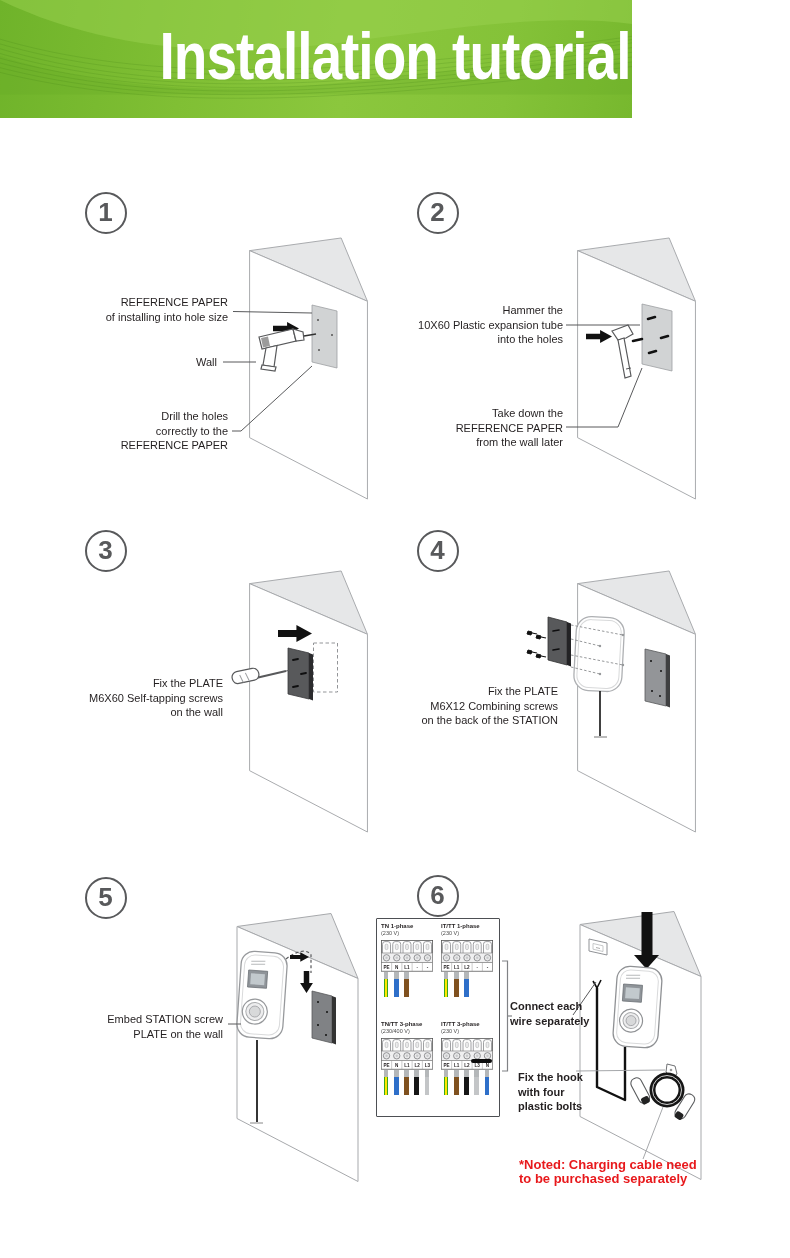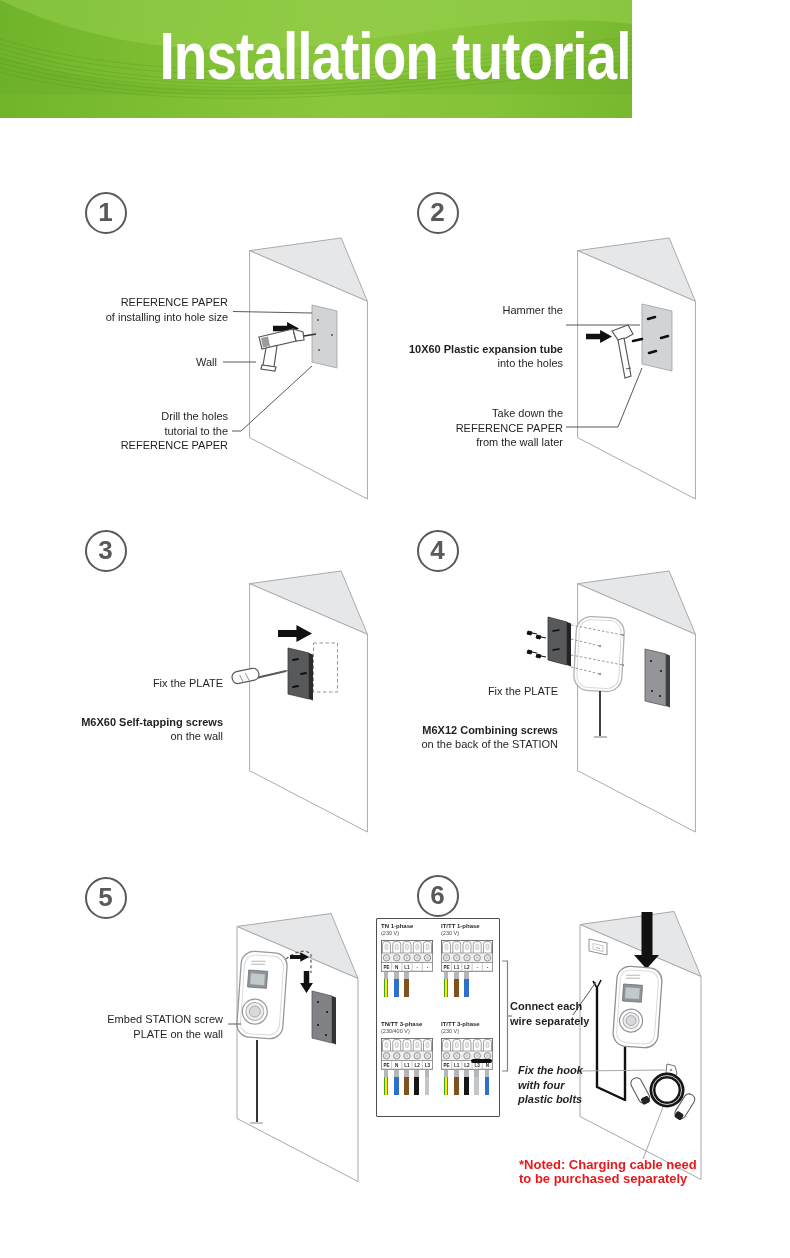--- a/index.html
+++ b/index.html
@@ -13,21 +13,21 @@
           color:#ffffff;font-weight:bold;font-size:55px;letter-spacing:-1px;
           transform:scaleY(1.22);transform-origin:center;}
   
   .panel{position:absolute;}
   .drawing{position:absolute;left:0;top:0;width:100%;height:100%;}
   .badge{position:absolute;width:38px;height:38px;border:2.5px solid #58595b;border-radius:50%;
          background:#fff;display:flex;align-items:center;justify-content:center;
          font-size:26px;font-weight:bold;color:#58595b;z-index:3;}
   .lbl{position:absolute;font-size:11px;line-height:14.6px;white-space:nowrap;z-index:2;}
   .lbl.r{text-align:right;}
-  .lbl .b{font-weight:bold;margin-top:24px;}
+  .lbl .b{font-weight:normal;}
   .lbl.bold{font-weight:bold;}
   .lbl.note{font-weight:bold;font-size:13px;line-height:13.5px;}
   
   .wbox{position:absolute;left:1px;top:63px;width:122px;height:197px;border:1.5px solid #4d4f53;
         background:#fff;border-radius:1px;z-index:2;}
   .wd{position:absolute;width:54px;}
   .wd .t{font-size:6px;font-weight:bold;line-height:7px;white-space:nowrap;}
   .wd .v{font-size:5.5px;line-height:6.5px;color:#4a4a4a;white-space:nowrap;}
   .blk{display:block;margin-top:3px;}
   .blk text{font-family:"Liberation Sans",sans-serif;font-size:4.6px;font-weight:bold;fill:#231f20;text-anchor:middle;}
@@ -107,21 +107,21 @@
     </svg>
     <div class="lbl r" style="right:162px;top:115px;">
       <div>REFERENCE PAPER</div>
       <div>of installing into hole size</div>
     </div>
     <div class="lbl r" style="right:173px;top:175px;">
       <div>Wall</div>
     </div>
     <div class="lbl r" style="right:162px;top:229px;">
       <div>Drill the holes</div>
-      <div>tutorial to the</div>
+      <div>correctly to the</div>
       <div>REFERENCE PAPER</div>
     </div>
   </div>
 
   <div class="panel" style="left:390px;top:180px;width:340px;height:330px;">
     <div class="badge" style="left:26.5px;top:11.5px;">
       <span>2</span>
     </div>
     <svg class="drawing" viewBox="0 0 340 330">
       <use href="#wall" x="185" y="57" width="124" height="263"></use>
@@ -534,21 +534,21 @@
       <line x1="132.5" y1="161" x2="137" y2="161" stroke="#808285" stroke-width="1.2"></line>
       <line x1="198" y1="160" x2="221" y2="127" stroke="#58595b" stroke-width="1"></line>
       <line x1="201" y1="216" x2="290" y2="215" stroke="#9b9da0" stroke-width="0.9"></line>
       <line x1="288" y1="252" x2="268" y2="304" stroke="#9b9da0" stroke-width="0.9"></line>
     </svg>
 
     <div class="lbl bold" style="left:135px;top:144px;">
       <div>Connect each</div>
       <div>wire separately</div>
     </div>
-    <div class="lbl bold" style="left:143px;top:208px;font-style:italic;">
+    <div class="lbl bold" style="left:143px;top:215px;">
       <div>Fix the hook</div>
       <div>with four</div>
       <div>plastic bolts</div>
     </div>
     <div class="lbl note" style="left: 144px; top: 303px; color: rgb(232, 25, 28);">
       <div>*Noted: Charging cable need</div>
       <div>to be purchased separately</div>
     </div>
   </div>
 

